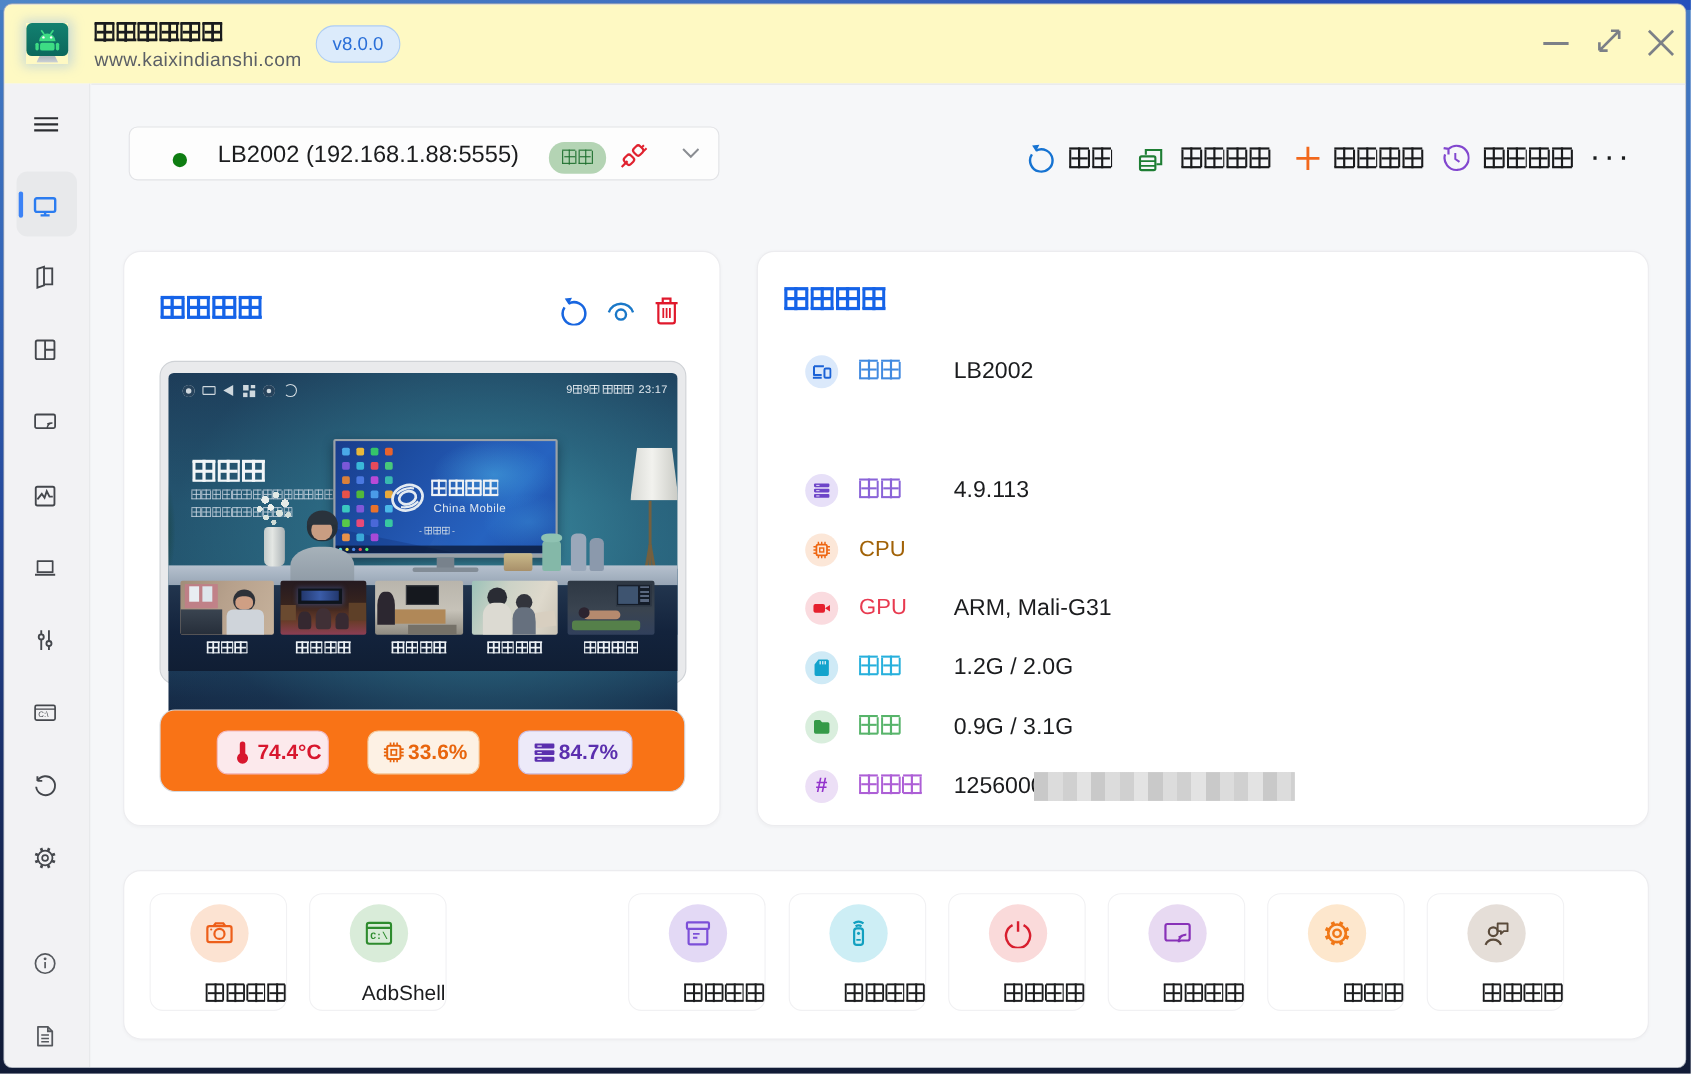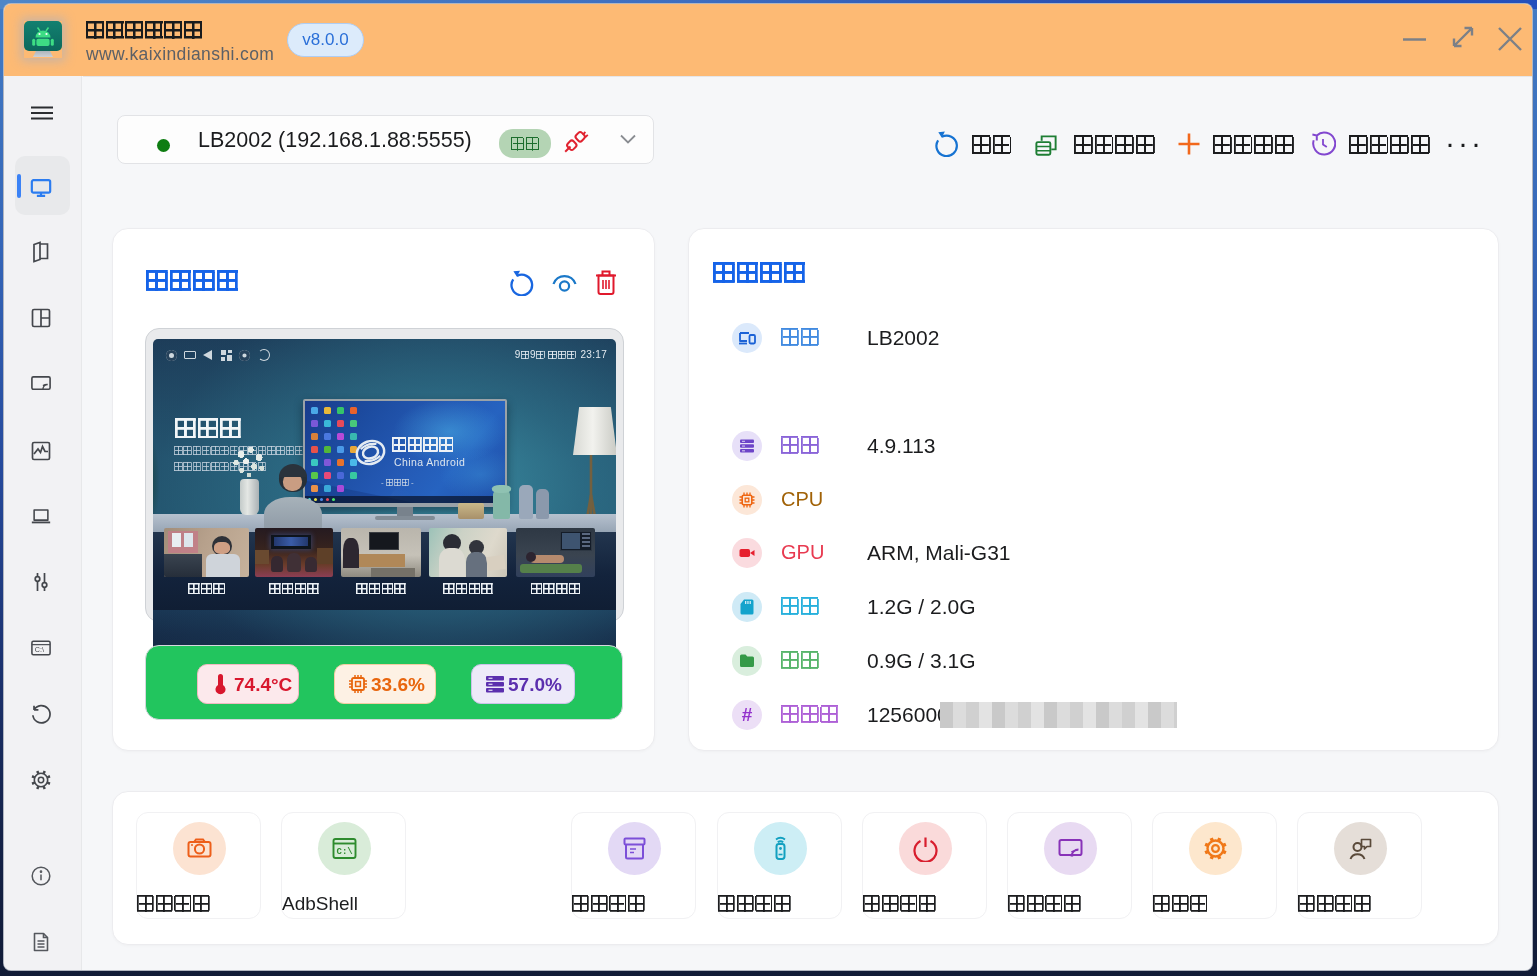--- a/index.html
+++ b/index.html
@@ -19,21 +19,21 @@
 linear-gradient(currentColor,currentColor) 100% 60%/10% 86% no-repeat}
 .zb{display:inline-block;width:.9em;height:.9em;margin-right:.08em;vertical-align:-.1em;
 background:
 linear-gradient(currentColor,currentColor) 50% 0/100% 14% no-repeat,
 linear-gradient(currentColor,currentColor) 50% 52%/80% 14% no-repeat,
 linear-gradient(currentColor,currentColor) 50% 100%/100% 14% no-repeat,
 linear-gradient(currentColor,currentColor) 50% 50%/14% 100% no-repeat,
 linear-gradient(currentColor,currentColor) 0 60%/13% 88% no-repeat,
 linear-gradient(currentColor,currentColor) 100% 60%/13% 88% no-repeat}
 
-.tbar{position:absolute;left:0;top:0;width:1530px;height:72px;background:#fdba74}
+.tbar{position:absolute;left:0;top:0;width:1530px;height:72px;background:#fef9c3}
 .logo{position:absolute;left:20px;top:17px;width:38px;height:37px;
 box-shadow:0 0 10px 3px rgba(120,170,240,.40)}
 .logoscr{position:absolute;left:0;top:0;width:38px;height:30px;border-radius:5px;background:linear-gradient(180deg,#128070 0%,#0c685c 100%)}
 .logostand{position:absolute;left:9px;top:30px;width:20px;height:6px;background:linear-gradient(180deg,#aeb4ba,#cdd2d7);clip-path:polygon(15% 0,85% 0,100% 100%,0 100%)}
 .logo svg{position:absolute;left:0;top:0}
 .appname{position:absolute;left:82px;top:15px;font-size:20px;font-weight:bold;color:#191b1d;letter-spacing:.5px}
 .appurl{position:absolute;left:82px;top:40px;font-size:17.5px;color:#5c6066;letter-spacing:.4px}
 .vbadge{position:absolute;left:283px;top:19px;width:77px;height:34px;border-radius:17px;
 background:#dcebfb;border:1px solid #aecdf4;color:#2a6fd8;font-size:17px;text-align:center;line-height:32px}
 .wbtn{position:absolute;top:0;height:72px}
@@ -64,29 +64,29 @@
 background:
 radial-gradient(130% 130% at 50% 45%,rgba(0,0,0,0) 55%,rgba(8,18,30,.30) 100%),
 radial-gradient(90% 85% at 62% 42%,rgba(62,148,168,.85) 0%,rgba(47,115,140,.65) 34%,rgba(32,78,108,.25) 68%,rgba(20,48,80,0) 100%),
 linear-gradient(180deg,#1d3a56 0%,#255670 34%,#255a72 52%,#1c3a58 72%,#152844 84%,#112038 100%)}
 
 .irow{position:absolute;left:0;width:100%;height:30px}
 .icir{position:absolute;left:43px;top:0;width:30px;height:30px;border-radius:50%}
 .ilab{position:absolute;left:92px;top:3px;font-size:20px}
 .ival{position:absolute;left:178px;top:3px;font-size:21px;color:#1b1c1e}
 
-.stats{position:absolute;left:32px;top:416px;width:478px;height:75px;border-radius:14px;border:1px solid #d5d8dd;background:#22c55e}
+.stats{position:absolute;left:32px;top:416px;width:478px;height:75px;border-radius:14px;border:1px solid #d5d8dd;background:#f97316}
 .pill{position:absolute;top:18px;height:40px;border-radius:10px;border:1px solid;font-size:20px;font-weight:bold}
 .pill svg{position:absolute;left:12px;top:8px}
 .pill span{position:absolute;left:36px;top:9px;font-size:19px}
 
 .titem{position:absolute;top:20px;width:125px;height:107px;border-radius:12px;background:#fff;border:1px solid #f1f1f3}
 .tcir{position:absolute;left:36px;top:9px;width:53px;height:53px;border-radius:50%}
 .tcir svg{position:absolute;left:13px;top:13px}
-.tlab{position:absolute;left:0;top:80px;width:100%;text-align:left;font-size:19px;color:#1c1d1f}
+.tlab{position:absolute;left:0;top:80px;width:100%;text-align:right;font-size:19px;color:#1c1d1f}
 </style>
 </head>
 <body>
 <div class="win">
 
   <div class="tbar">
     <div class="logo">
       <div class="logoscr"></div>
         <div class="logostand"></div>
       <svg width="38" height="30" viewBox="0 0 38 30">
@@ -308,21 +308,21 @@
 
         <svg style="position:absolute;left:47px;top:33px" width="37" height="37" viewBox="0 0 36 36">
           <g fill="none" stroke="#e4ebf2" stroke-width="2.4" transform="rotate(-18 18 18)">
             <ellipse cx="18" cy="18" rx="13.5" ry="11"></ellipse>
             <ellipse cx="18" cy="18" rx="7.5" ry="5.6"></ellipse>
             <path d="M10 24 q8 4 16 0" stroke-width="2"></path>
             <path d="M10 12 q8 -4 16 0" stroke-width="2"></path>
           </g>
         </svg>
         <div style="position:absolute;left:87px;top:35px;font-size:16px;font-weight:bold;color:#eef2f6"><span class="zb"></span><span class="zb"></span><span class="zb"></span><span class="zb" style="margin:0"></span></div>
-        <div style="position:absolute;left:89px;top:55px;font-size:10.5px;color:#dde6ee;letter-spacing:.4px">China Android</div>
+        <div style="position:absolute;left:89px;top:55px;font-size:10.5px;color:#dde6ee;letter-spacing:.4px">China Mobile</div>
         <div style="position:absolute;left:76px;top:77px;font-size:8px;color:#cdd8e4">- <span class="z" style="width:.9em;height:.9em"></span><span class="z" style="width:.9em;height:.9em"></span><span class="z" style="width:.9em;height:.9em;margin:0"></span> -</div>
 
         <div style="position:absolute;left:0;bottom:0;width:100%;height:7px;background:rgba(10,22,48,.75)"></div>
         <div style="position:absolute;left:3px;bottom:2px;width:3px;height:3px;border-radius:50%;background:#4ae8e0;box-shadow:6px 0 0 #e8e24a,12px 0 0 #4a88e8,18px 0 0 #e84a5a,24px 0 0 #4ae86a"></div>
       </div>
 
       <div style="position:absolute;left:244px;top:168px;width:16px;height:10px;z-index:1;background:#78828c"></div>
       <div style="position:absolute;left:222px;top:177px;width:60px;height:4px;z-index:1;border-radius:2px;background:#828c96"></div>
 
       <div style="position:absolute;left:0;top:175px;width:100%;height:18px;background:linear-gradient(180deg,#b6c1ce,#97a5b5)"></div>
@@ -405,21 +405,21 @@
               <rect x="2" y="3" width="18" height="4.4" rx="1"></rect>
               <rect x="2" y="9" width="18" height="4.4" rx="1"></rect>
               <rect x="2" y="15" width="18" height="4.4" rx="1"></rect>
             </g>
             <g fill="#edeaf9">
               <rect x="4.5" y="4.7" width="4" height="1.1"></rect>
               <rect x="4.5" y="10.7" width="4" height="1.1"></rect>
               <rect x="4.5" y="16.7" width="4" height="1.1"></rect>
             </g>
           </svg>
-        <span>57.0%</span>
+        <span>84.7%</span>
       </div>
     </div>
   </div>
 
   <div class="card" id="info">
     <div class="ctitle" style="left:24px;top:30px"><span class="zb"></span><span class="zb"></span><span class="zb"></span><span class="zb"></span></div>
     <div class="irow" style="top:94px">
       <div class="icir" style="background:#dbe9fb"><svg style="margin:6px" width="18" height="18" viewBox="0 0 18 18">
         <g fill="none" stroke="#1b62d6" stroke-width="1.8">
               <path d="M2 4 h9 M2 4 v8 h7" stroke-linejoin="round"></path>

